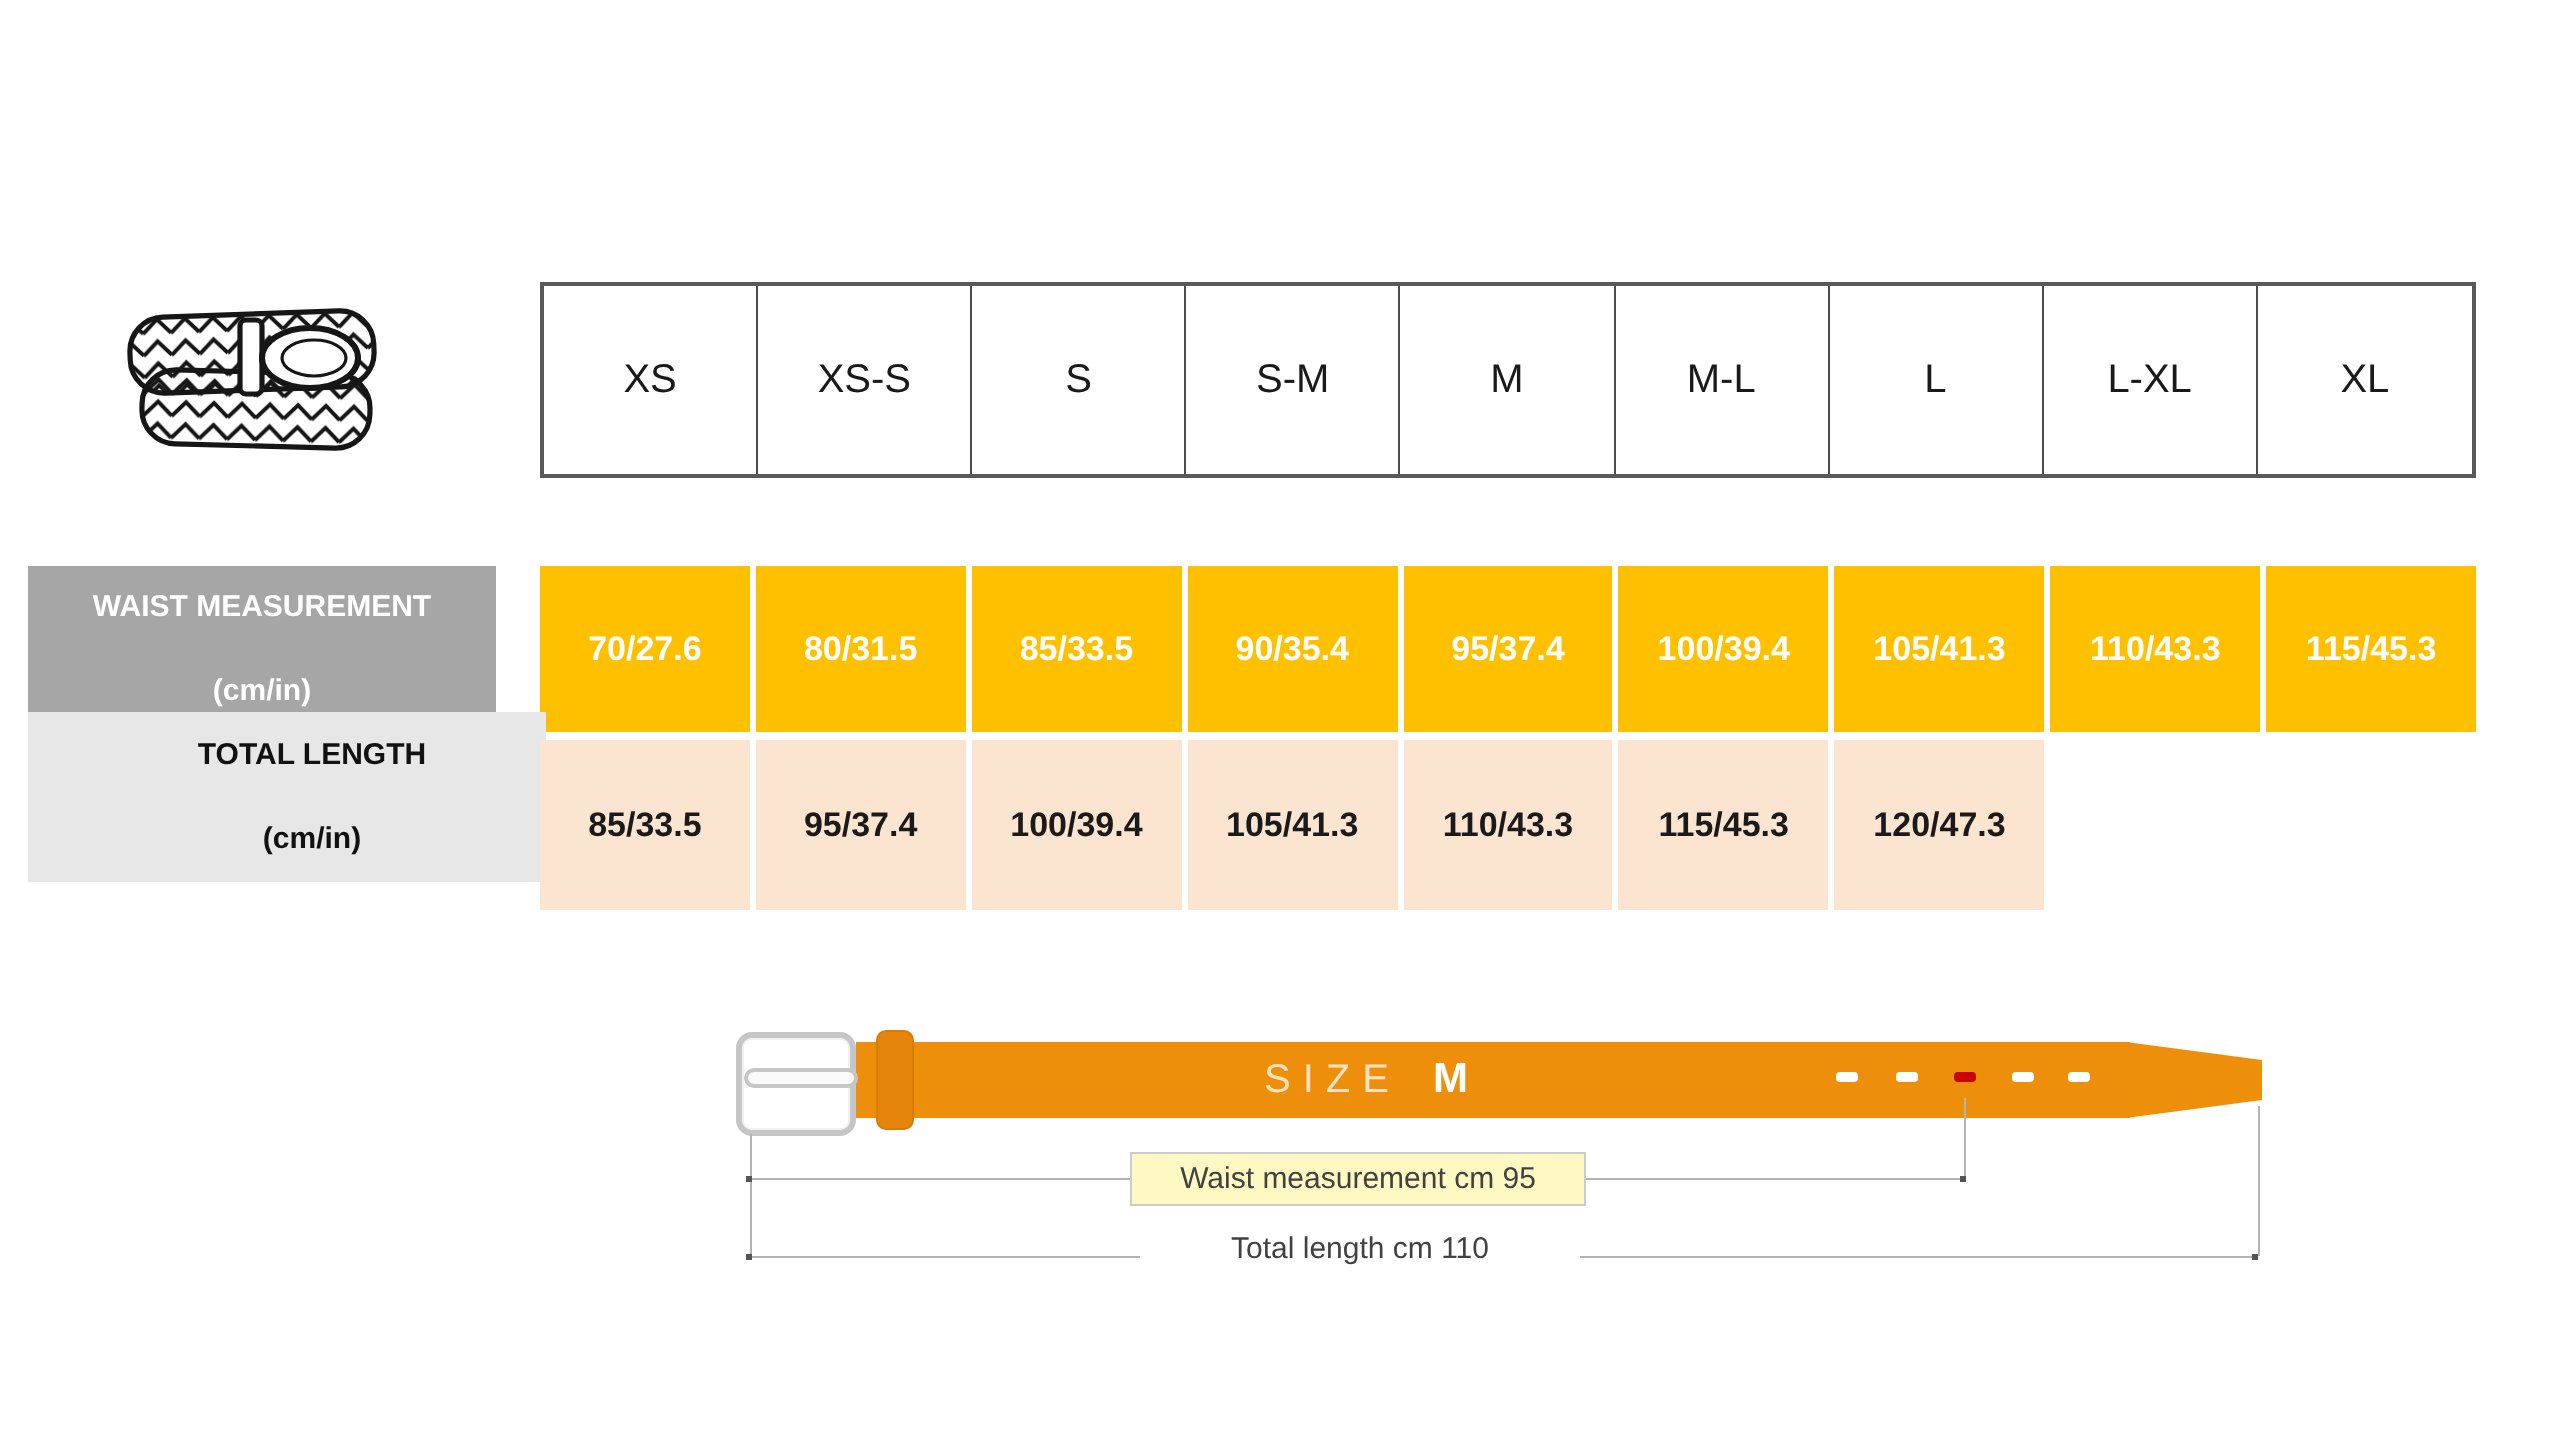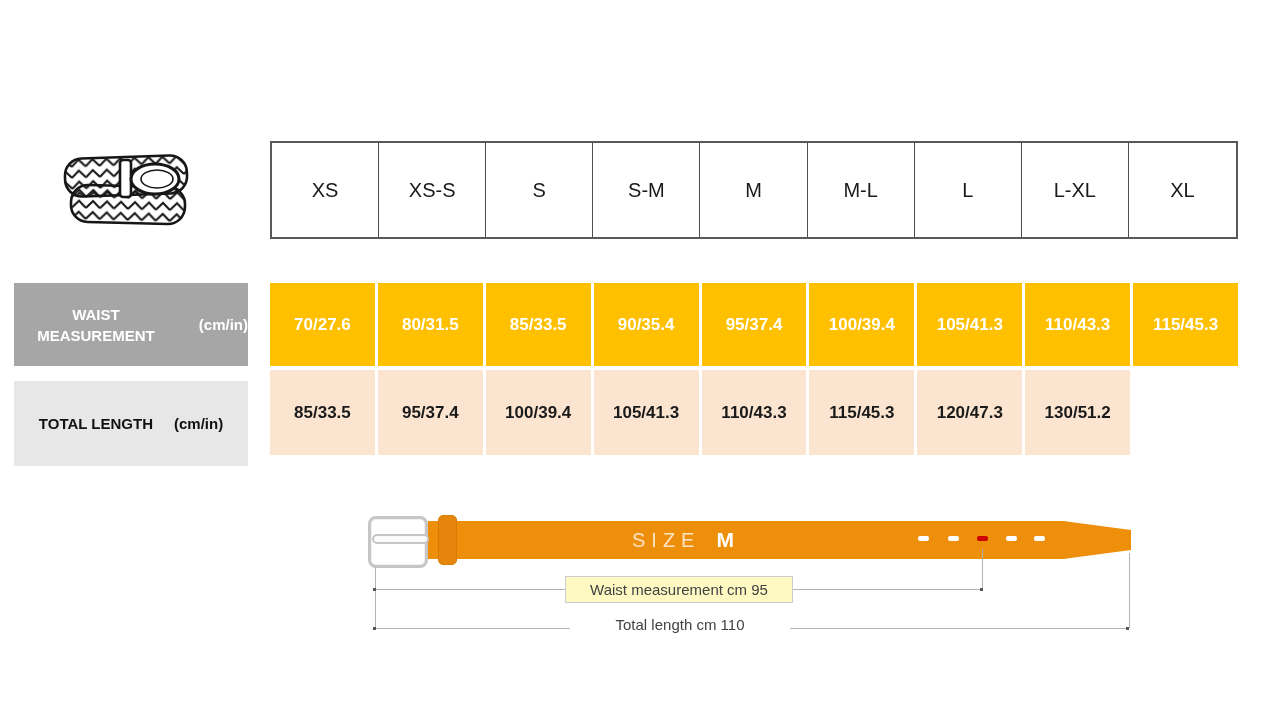--- a/index.html
+++ b/index.html
@@ -14,21 +14,21 @@
     border:2px solid #595959;box-sizing:border-box;background:#fff;
   }
   .hcell{
     display:flex;align-items:center;justify-content:center;
     font-size:20px;color:#1a1a1a;border-right:1px solid #4d4d4d;box-sizing:border-box;
   }
   .hcell:last-child{border-right:none;}
   
   .row-label{
     position:absolute;left:14px;width:234px;
-    display:flex;align-items:center;justify-content:center;
+    display:flex;flex-direction:column;align-items:center;justify-content:center;
     font-weight:bold;font-size:15px;line-height:1.4;text-align:center;gap:21px;
   }
   .row-label.dark{background:#a6a6a6;color:#ffffff;}
   .row-label.light{background:#e7e7e7;color:#111111;}
   .row-cells{
     position:absolute;left:270px;width:968px;
     display:grid;grid-template-columns:repeat(9,1fr);column-gap:3px;border-radius:16px;
   }
   .vcell{
     display:flex;align-items:center;justify-content:center;
@@ -115,33 +115,32 @@
   <div class="vcell yellow">80/31.5</div>
   <div class="vcell yellow">85/33.5</div>
   <div class="vcell yellow">90/35.4</div>
   <div class="vcell yellow">95/37.4</div>
   <div class="vcell yellow">100/39.4</div>
   <div class="vcell yellow">105/41.3</div>
   <div class="vcell yellow">110/43.3</div>
   <div class="vcell yellow">115/45.3</div>
 </div>
 
-<div class="row-label light" style="top:381px;height:85px;">
+<div class="row-label light" style="top:356px;height:85px;padding-left:25px;">
   <span>TOTAL LENGTH</span>
   <span>(cm/in)</span>
 </div>
 <div class="row-cells" style="top:370px;height:85px;">
   <div class="vcell peach">85/33.5</div>
   <div class="vcell peach">95/37.4</div>
   <div class="vcell peach">100/39.4</div>
   <div class="vcell peach">105/41.3</div>
   <div class="vcell peach">110/43.3</div>
   <div class="vcell peach">115/45.3</div>
   <div class="vcell peach">120/47.3</div>
-  <div class="vcell peach">130/51.2</div>
 </div>
 
 <div class="strap"></div>
 <div class="strap-tip">
   <svg width="70" height="38" viewBox="0 0 70 38">
       <polygon points="0,0 68,9 68,29 0,38" fill="#ee8f0b"></polygon>
     </svg>
 </div>
 <div class="buckle"></div>
 <div class="prong"></div>

